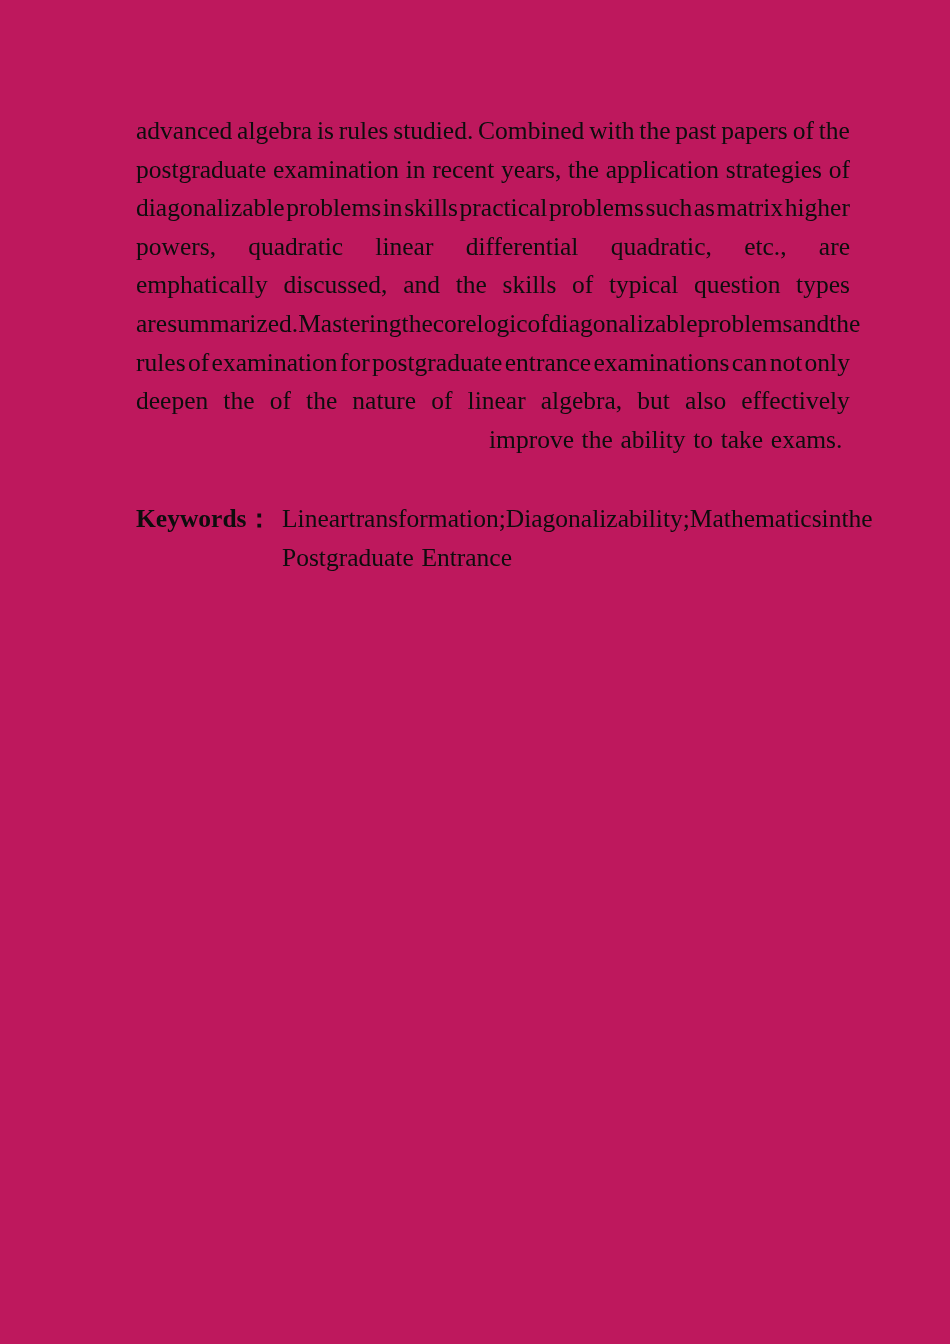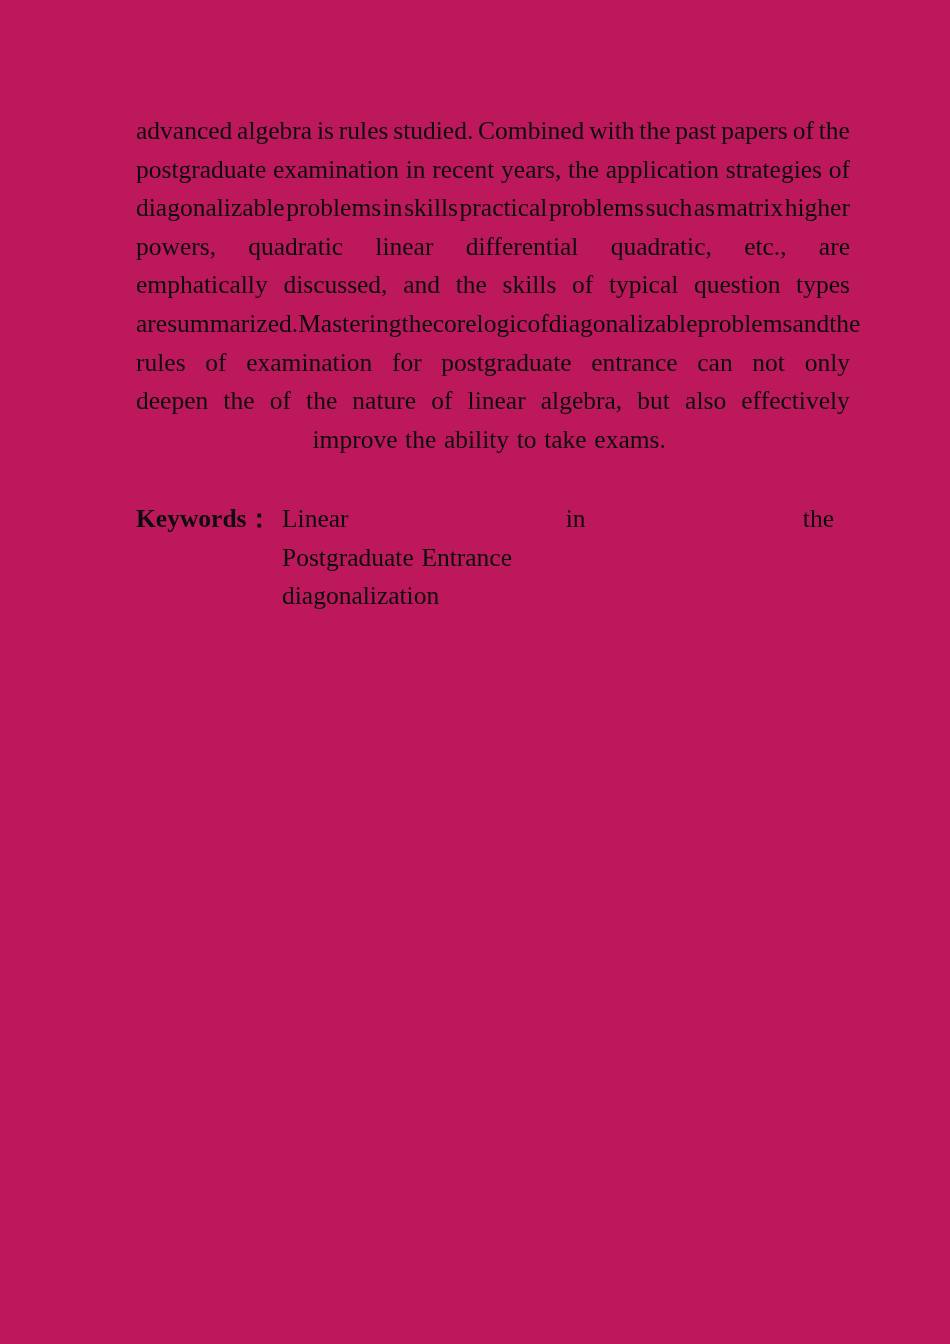--- a/index.html
+++ b/index.html
@@ -32,21 +32,21 @@
 
   .abstract-line {
     display: flex;
     justify-content: space-between;
     font-size: 25.5px;
     line-height: 38.6px;
     color: #0d0d0d;
     white-space: nowrap;
   }
   .abstract-line.last {
-    justify-content: center;
+    justify-content: flex-end;
   }
   .abstract-line > span {
     display: inline-block;
   }
   .abstract-line.last > span {
     margin-right: 0.30em;
   }
 
   
   .keywords-block {
@@ -186,20 +186,21 @@
       <span>the</span>
     </div>
 
     <div class="abstract-line">
       <span>rules</span>
       <span>of</span>
       <span>examination</span>
       <span>for</span>
       <span>postgraduate</span>
       <span>entrance</span>
+      <span>examinations</span>
       <span>can</span>
       <span>not</span>
       <span>only</span>
     </div>
 
     <div class="abstract-line">
       <span>deepen</span>
       <span>the</span>
       <span>of</span>
       <span>the</span>
@@ -228,31 +229,29 @@
     <div class="kw-row">
       <div class="kw-label">
         <span class="kw-word">Key</span>
         <span class="kw-word">words</span>
         <span class="kw-colon">：</span>
       </div>
       <div class="kw-gap"></div>
       <div class="kw-values">
         <div class="kw-line justify">
           <span>Linear</span>
+          <span>transformation;Diagonalizability;Mathematics</span>
           <span>in</span>
           <span>the</span>
         </div>
       </div>
     </div>
 
     <div class="kw-cont">
       <div class="kw-line natural">
         <span>Postgraduate</span>
         <span>Entrance</span>
       </div>
-      <div class="kw-line natural">
-        <span>diagonalization</span>
-      </div>
     </div>
 
   </div>
 
 </div>
 
 </body></html>

